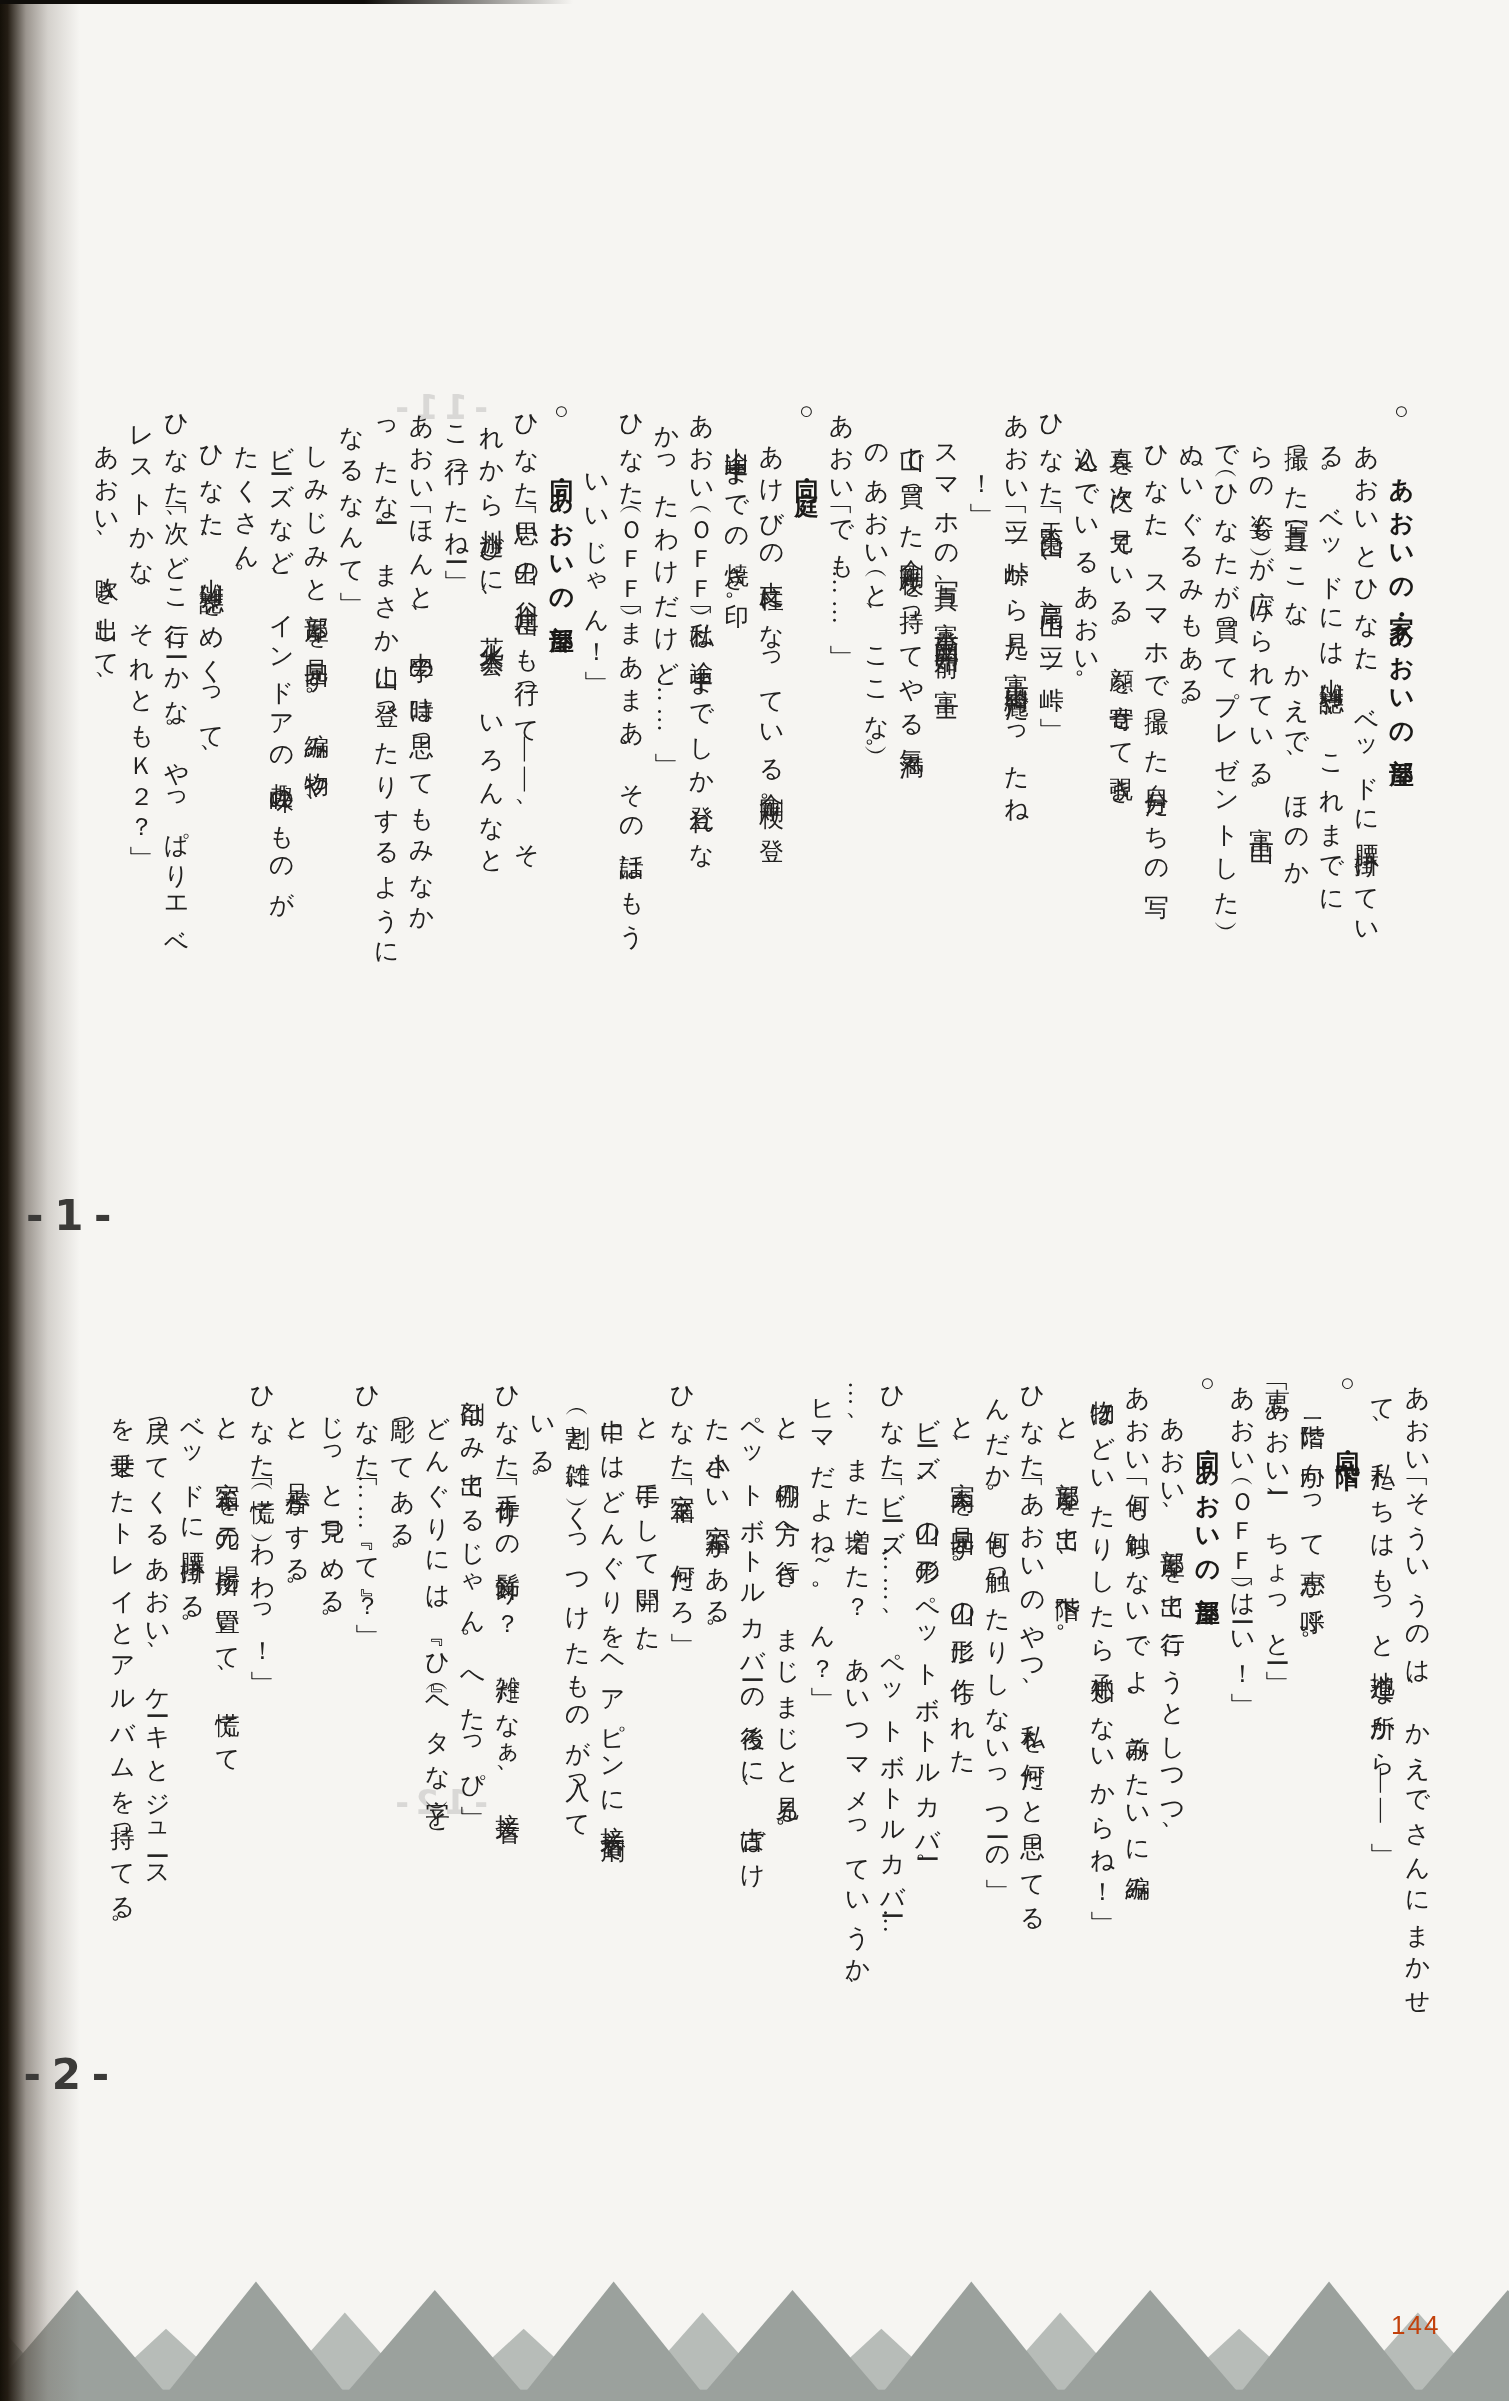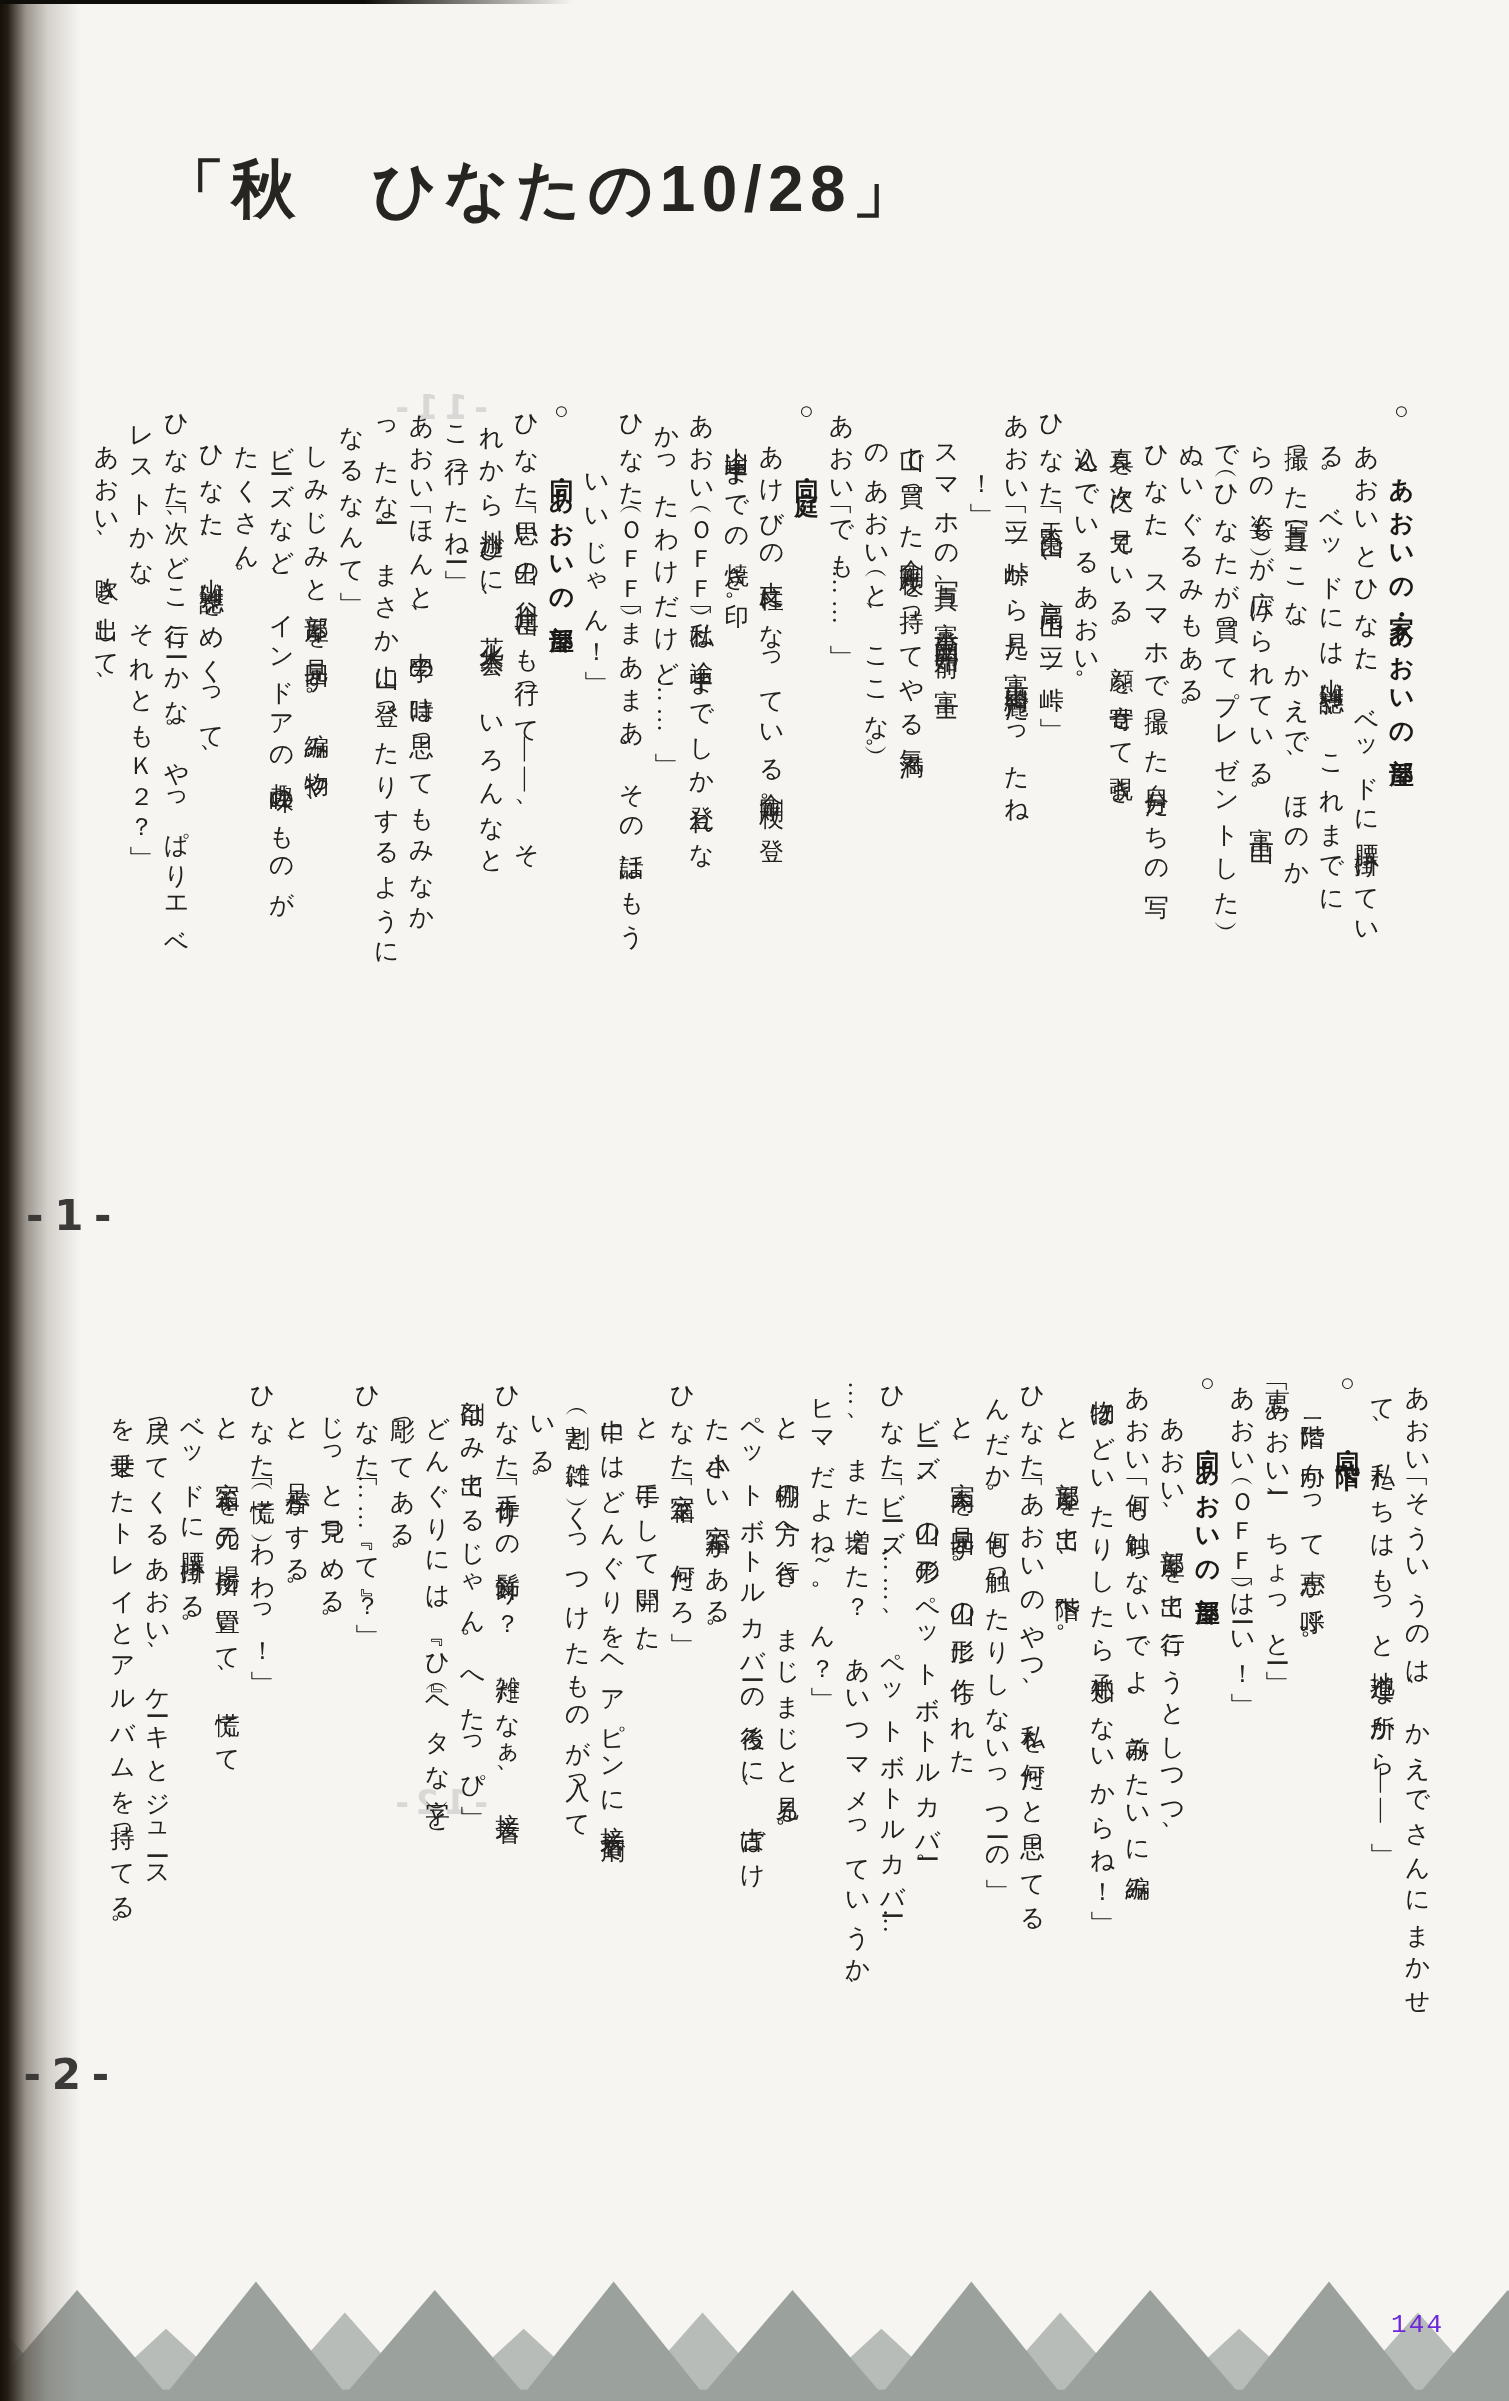--- a/index.html
+++ b/index.html
@@ -52,22 +52,22 @@
   .ghost{
     position:absolute;z-index:2;transform:scaleX(-1);
     font-family:"DejaVu Sans","Liberation Sans",sans-serif;
     font-weight:700;font-size:33px;letter-spacing:6.4px;
     color:rgba(70,70,68,0.16);
   }
   .ghost-1{left:389px;top:388px;}
   .ghost-2{left:389px;top:1783px;}
   .page-number{
     position:absolute;z-index:4;left:1391px;top:2310px;
-    font-family:Liberation Mono, monospace;
-    font-size:26px;letter-spacing:2.1px;color:#6d28d9;
+    font-family:Liberation Sans, sans-serif;
+    font-size:26px;letter-spacing:2.1px;color:#c2410c;
   }
 </style>
 </head>
 <body>
 
 <div class="page-root">
   <div class="paper"></div>
 
   <svg class="pattern" width="1510" height="126" viewBox="0 0 2820 235">
       <polygon points="-170,235 -24,70 122,235" fill="#b7bcb8"></polygon>
@@ -91,21 +91,20 @@
       <polygon points="2304,235 2482,12 2660,235" fill="#9ba19d"></polygon>
       <polygon points="2638,235 2816,28 2994,235" fill="#9ba19d"></polygon>
       <polygon points="2972,235 3150,12 3328,235" fill="#9ba19d"></polygon>
       <rect x="0" y="214" width="2820" height="21" fill="#9ba19d"></rect>
     </svg>
 
   <div class="spine"></div>
   <div class="top-edge"></div>
 
   <h1 class="title">
-    <span class="title-main">「秋　ひなたの10/28」</span>
   </h1>
 
   <div class="section section-1">
       <div class="line heading" style="padding-top: 0px;"><span class="maru">○</span><span class="scene-name">あおいの家・あおいの部屋</span></div>
       <div class="line desc" style="padding-top: 30.5px;">あおいとひなた、ベッドに腰掛けてい</div>
       <div class="line desc" style="padding-top: 30.5px;">る。ベッドには山雑誌や、これまでに</div>
       <div class="line desc" style="padding-top: 30.5px;">撮った写真（ここな、かえで、ほのか</div>
       <div class="line desc" style="padding-top: 30.5px;">らの姿も）が広げられている。富士山</div>
       <div class="line desc" style="padding-top: 30.5px;">で（ひなたが買ってプレゼントした）</div>
       <div class="line desc" style="padding-top: 30.5px;">ぬいぐるみもある。</div>

